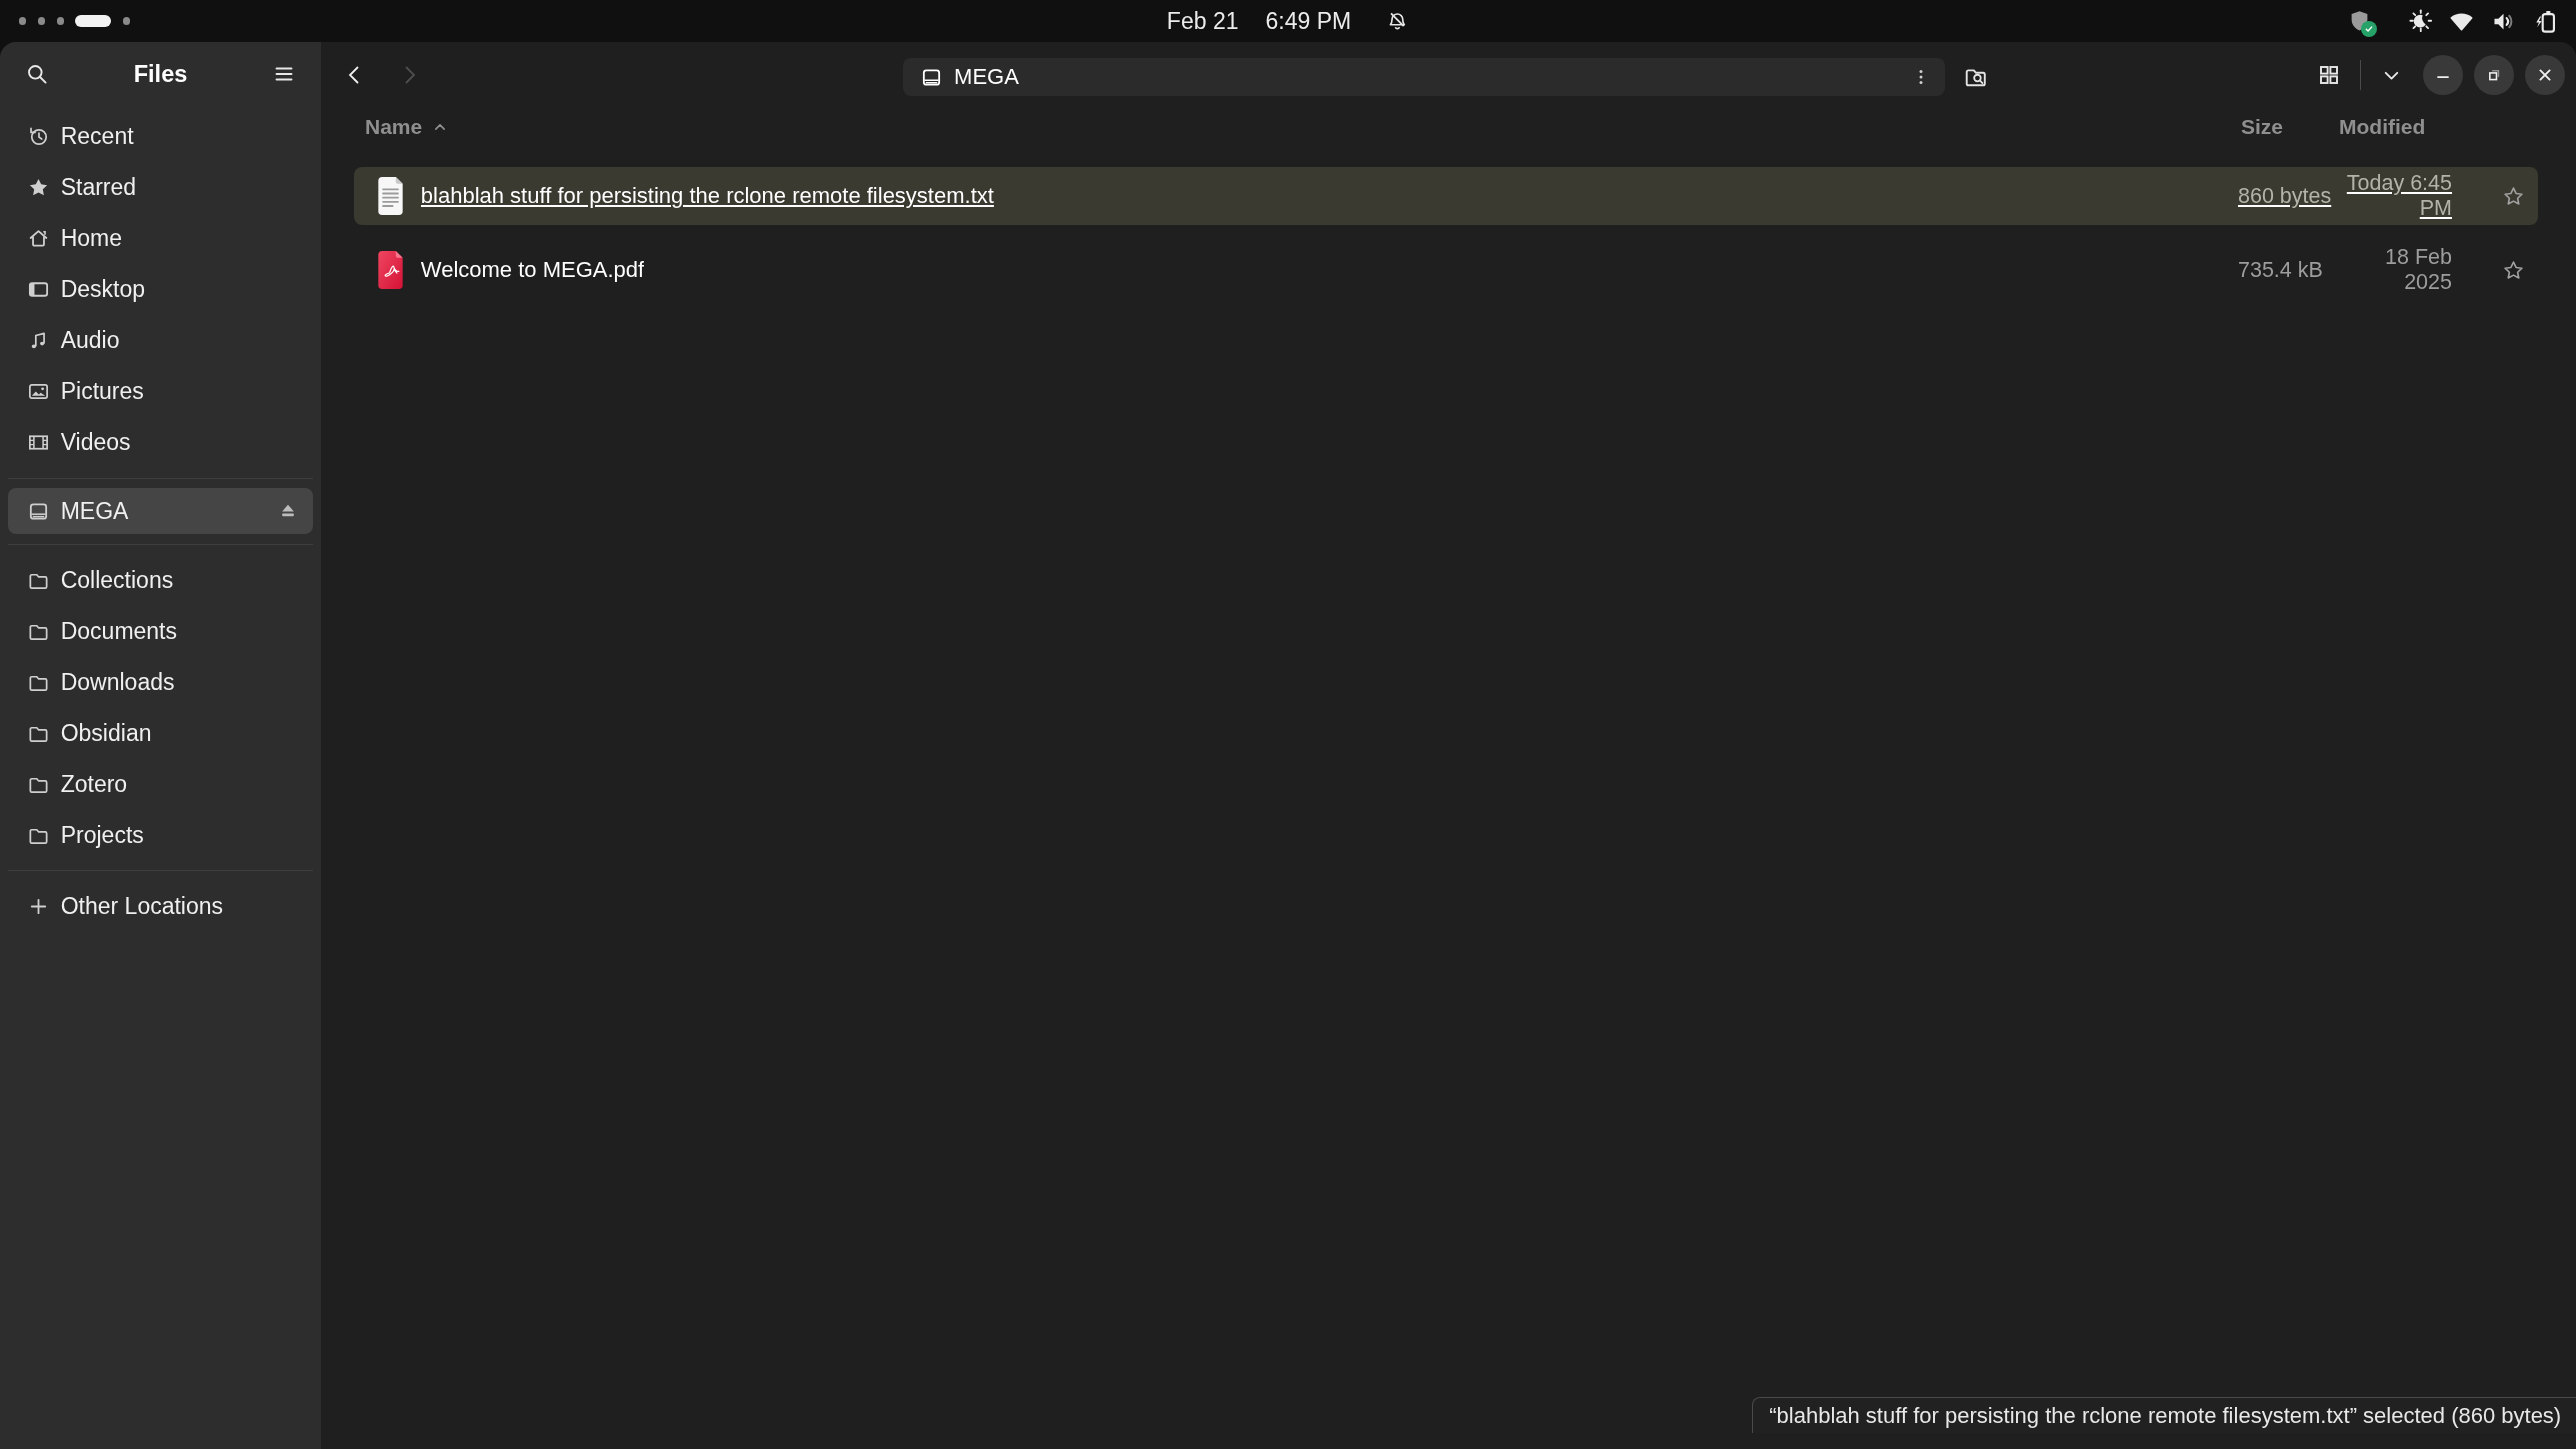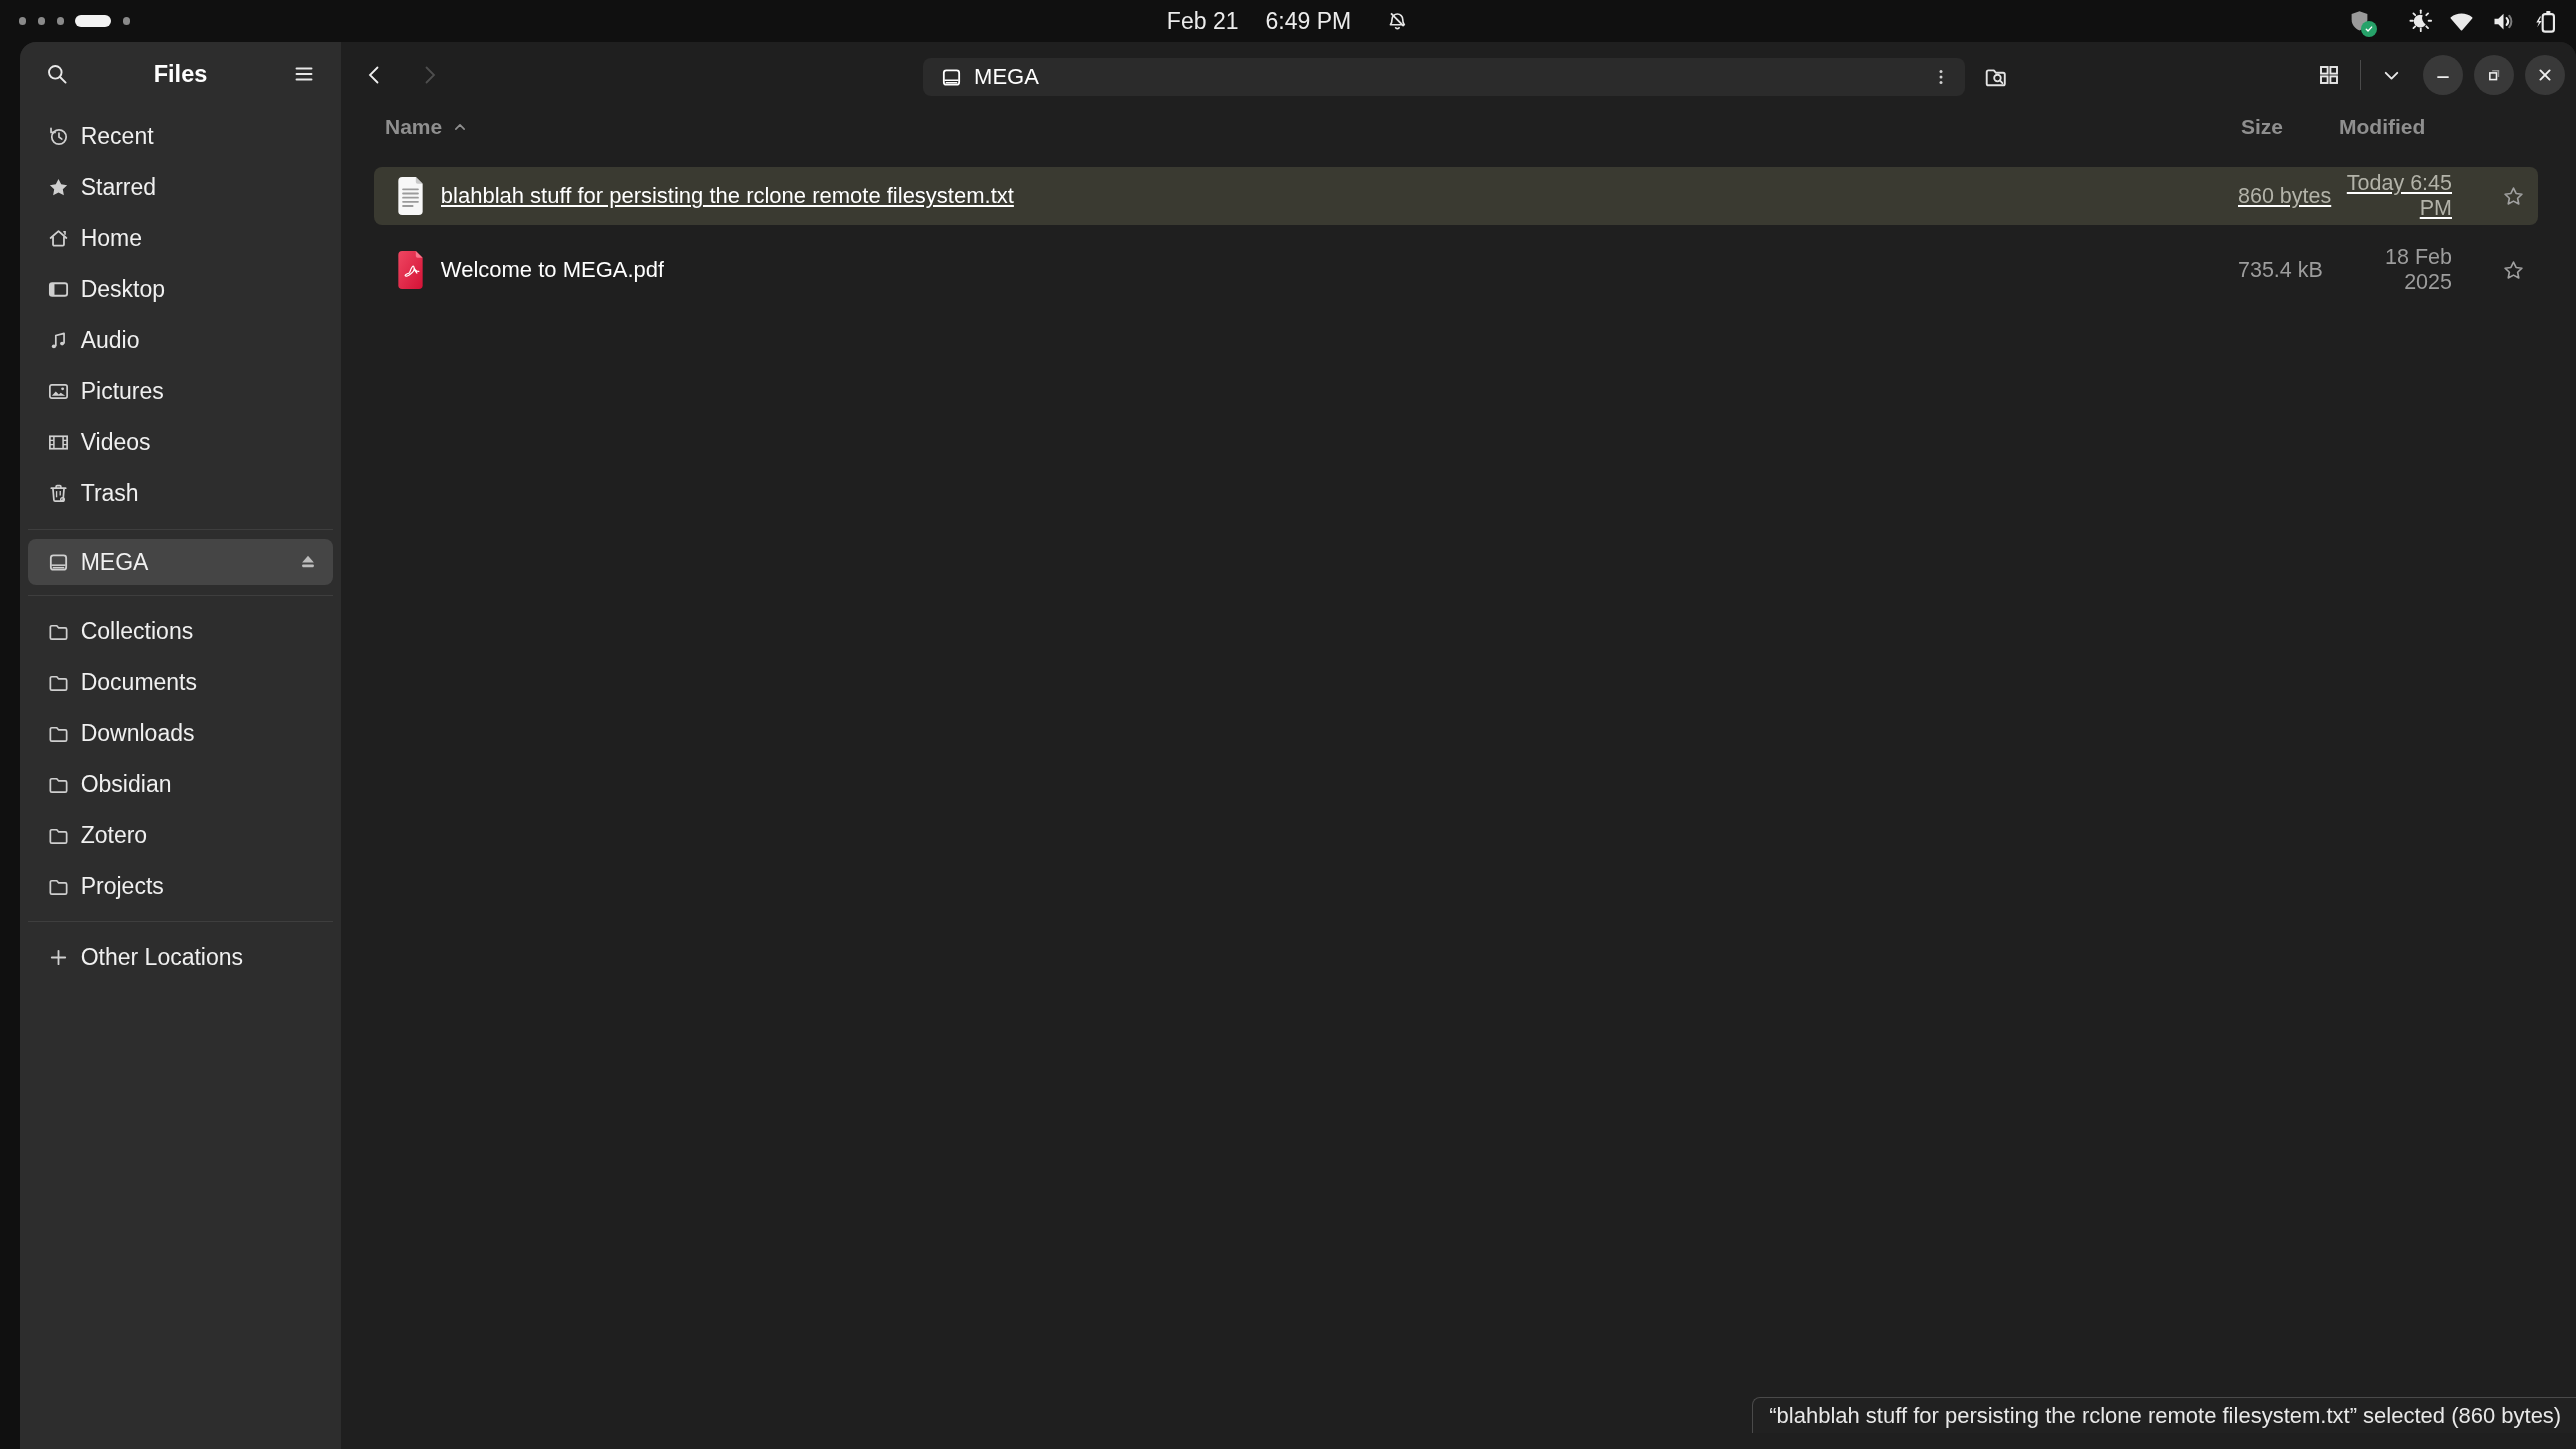--- a/index.html
+++ b/index.html
@@ -17,21 +17,21 @@
   .ws{ display:flex; align-items:center; gap:11.4px; margin-left:19px; }
   .ws .dot{ width:7.4px; height:7.4px; border-radius:50%; background:#8a8a8a; }
   .ws .pill{ width:36px; height:12.7px; border-radius:6.7px; background:#f2f2f2; }
   .clock{ position:absolute; left:50%; top:0; height:42px; transform:translateX(-50%); display:flex; align-items:center; gap:27px; font-size:23px; font-weight:500; color:#ececec; }
   .clock .bell{ margin-left:8px; color:#e6e6e6; }
   .sysicons{ margin-left:auto; display:flex; align-items:center; gap:14.8px; padding-right:17.4px; color:#eaeaea; }
   .sysicons .shield-wrap{ margin-right:20px; position:relative; color:#9a9a9a; }
   .badge{ position:absolute; right:-4px; bottom:-2.7px; width:16px; height:16px; border-radius:50%; background:var(--accent-green,#26a269); display:flex; align-items:center; justify-content:center; }
 
   
-  .window{ height:1407px; display:flex; border-radius:16px 16px 0 0; overflow:hidden; background:var(--window-bg,#1f1f1f); position:relative;margin-left:20px; }
+  .window{ height:1407px; display:flex; border-radius:16px 16px 0 0; overflow:hidden; background:var(--window-bg,#1f1f1f); position:relative; }
 
   
   .sidebar{ width:321px; background:var(--sidebar-bg,#2d2d2d); flex:none; display:flex; flex-direction:column; }
   .sidebar-header{ height:64px; display:flex; align-items:center; padding:0 16px; position:relative; }
   .icon-btn{ width:42px; height:42px; border-radius:8px; display:flex; align-items:center; justify-content:center; color:#e8e8e8; cursor:pointer; background:transparent; border:none; }
   .sidebar-title{ position:absolute; left:0; right:0; text-align:center; font-size:23.5px; font-weight:700; color:#fff; pointer-events:none; }
   .side-list{ padding:5.4px 0 0; }
   .side-item{ height:51px; margin:0 8px; padding-left:19px; display:flex; align-items:center; gap:10.7px; border-radius:8px; font-size:23px; color:#f0f0f0; cursor:pointer; }
   .side-item .ic{ width:23px; color:#cfcfcf; flex:none; }
   .side-item.device{ height:46px; background:var(--sidebar-selected,#454545); }
@@ -233,33 +233,20 @@
             <line x1="7.2" y1="5.5" x2="7.2" y2="18.5" stroke="currentColor" stroke-width="1.6"></line>
             <line x1="16.8" y1="5.5" x2="16.8" y2="18.5" stroke="currentColor" stroke-width="1.6"></line>
             <g stroke="currentColor" stroke-width="1.4">
               <line x1="3" y1="9.8" x2="7.2" y2="9.8"></line>
               <line x1="3" y1="14.2" x2="7.2" y2="14.2"></line>
               <line x1="16.8" y1="9.8" x2="21" y2="9.8"></line>
               <line x1="16.8" y1="14.2" x2="21" y2="14.2"></line>
             </g>
           </svg>
         <span>Videos</span>
-      </div>
-      <div class="side-item">
-        <svg class="ic" height="23" viewBox="0 0 24 24">
-            <path d="M4.5 6.5h15" stroke="currentColor" stroke-width="1.8" stroke-linecap="round"></path>
-            <path d="M9.5 6.3V4.8a1 1 0 0 1 1-1h3a1 1 0 0 1 1 1v1.5" fill="none" stroke="currentColor" stroke-width="1.7"></path>
-            <path d="M6.2 6.8l1 12a1.3 1.3 0 0 0 1.3 1.2h7a1.3 1.3 0 0 0 1.3-1.2l1-12" fill="none" stroke="currentColor" stroke-width="1.8"></path>
-            <g stroke="currentColor" stroke-width="1.4">
-              <line x1="10" y1="9.5" x2="10" y2="16"></line>
-              <line x1="13.8" y1="9.5" x2="13.8" y2="14"></line>
-            </g>
-            <circle cx="16.2" cy="18.2" r="1.9" fill="none" stroke="currentColor" stroke-width="1.5"></circle>
-          </svg>
-        <span>Trash</span>
       </div>
 
       <div class="sep"></div>
 
       <div class="side-item device">
         <svg class="ic" height="23" viewBox="0 0 24 24">
             <use href="#i-drive"></use>
           </svg>
         <span>MEGA</span>
         <span class="eject">

